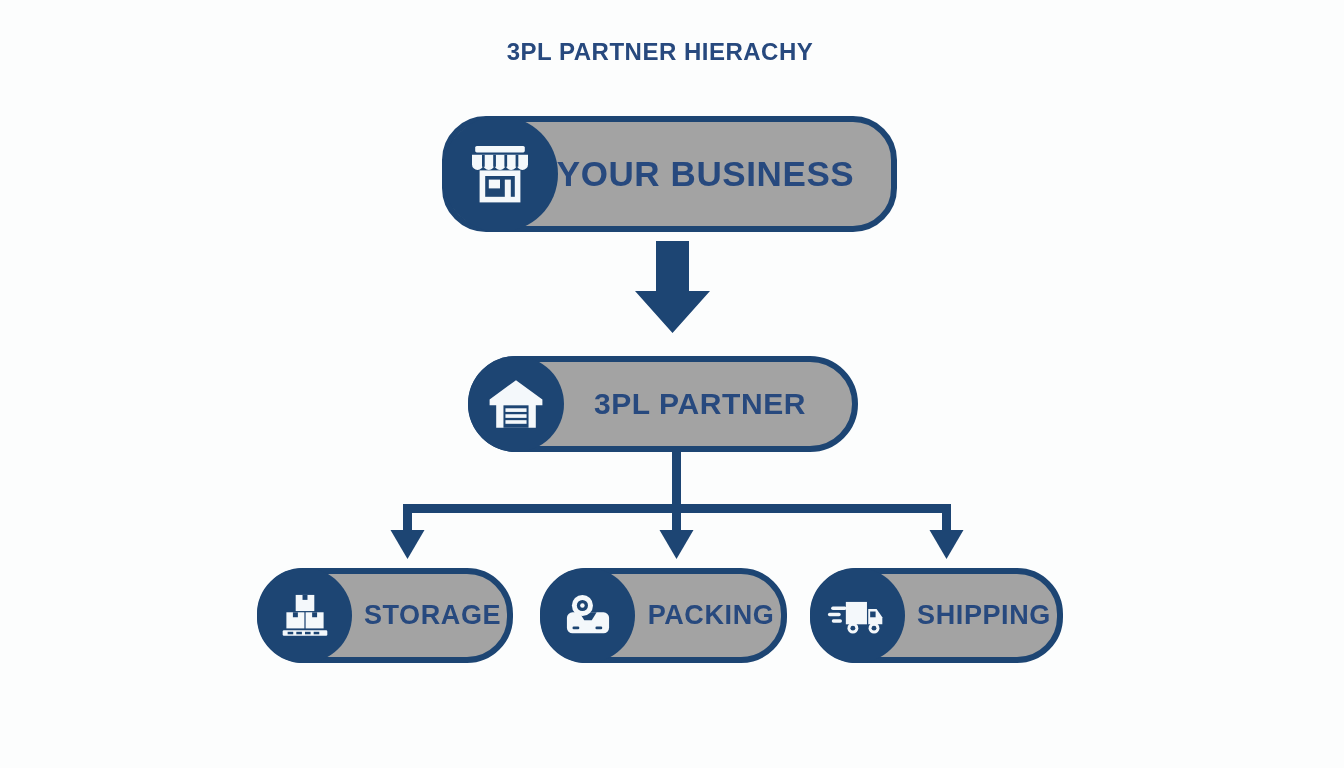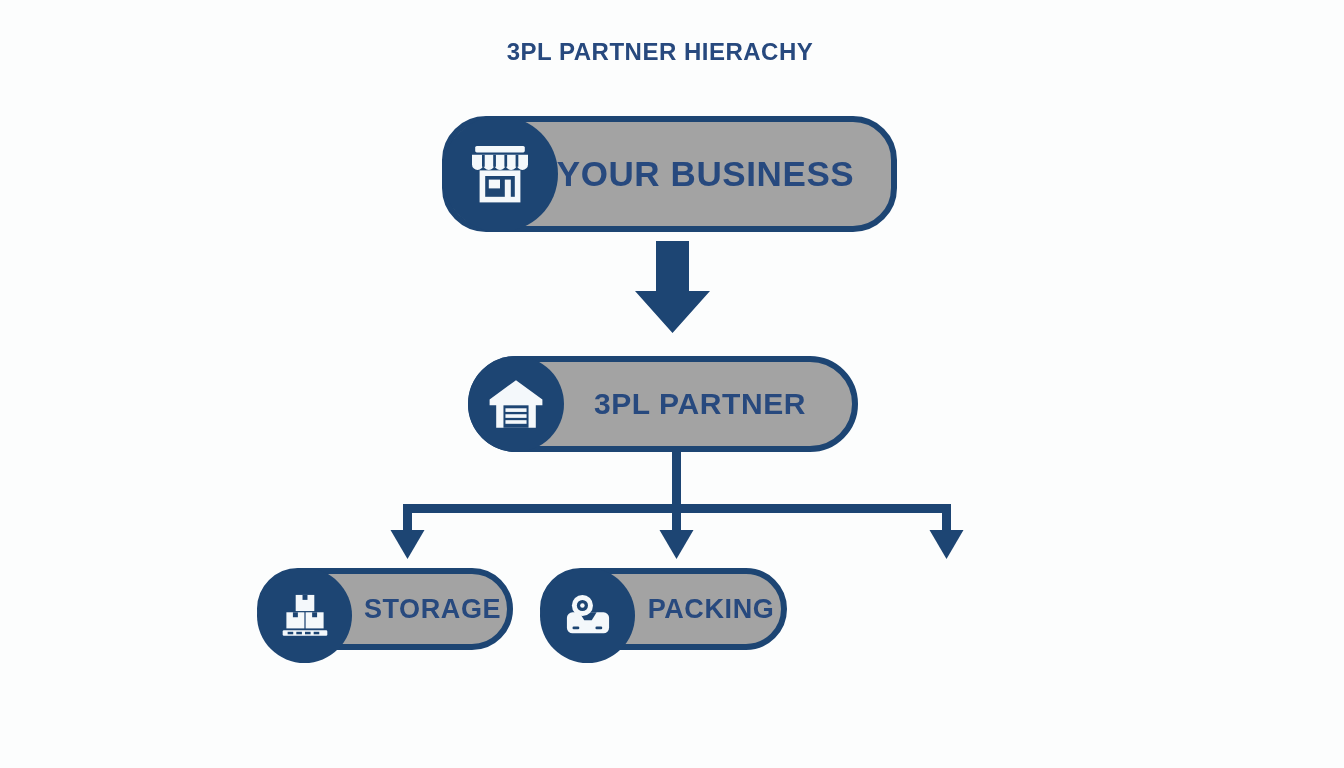--- a/index.html
+++ b/index.html
@@ -73,21 +73,21 @@
     left:468px;top:356px;width:390px;height:96px;
     border-radius:48px;
     padding-left:96px;padding-right:22px;
   }
   .node-partner .node-circle{
     left:-6px;top:-6px;width:96px;height:96px;
   }
   .node-partner .node-label{font-size:30px;}
   
   .node-child{
-    top:568px;height:82px;
+    top:568px;height:95px;
     border-radius:46px;
     padding-left:95px;
   }
   .node-child .node-circle{
     left:-6px;top:-6px;width:95px;height:95px;
   }
   .node-child .node-label{font-size:27px;}
   .node-storage{left:257px;width:256px;}
   .node-packing{left:540px;width:247px;}
   .node-shipping{left:810px;width:253px;}
@@ -178,14 +178,33 @@
         <circle cx="41" cy="33" r="17" fill="var(--icon-white)"></circle>
         <circle cx="41" cy="33" r="9" fill="var(--navy)"></circle>
         <circle cx="41" cy="33" r="3.6" fill="var(--icon-white)"></circle>
         <rect x="25" y="67" width="11" height="4.5" rx="2" fill="var(--navy)"></rect>
         <rect x="62" y="67" width="11" height="4.5" rx="2" fill="var(--navy)"></rect>
       </svg>
     </span>
     <span class="node-label">PACKING</span>
   </div>
 
+  <div class="node node-child node-shipping">
+    <span class="node-circle">
+      <svg class="icon-svg" width="64" height="64" viewBox="0 0 100 100" xmlns="http://www.w3.org/2000/svg">
+        <g fill="var(--icon-white)">
+          <rect x="8" y="35" width="24" height="5.5" rx="2.7"></rect>
+          <rect x="3" y="45" width="20" height="5.5" rx="2.7"></rect>
+          <rect x="9" y="55" width="16" height="5.5" rx="2.7"></rect>
+          <rect x="31" y="28" width="33" height="35"></rect>
+          <path d="M66,39 H79 L88,52 V63 H66 Z"></path>
+        </g>
+        <rect x="69" y="43" width="8.5" height="9" fill="var(--navy)"></rect>
+        <circle cx="42" cy="69" r="8.5" fill="var(--icon-white)"></circle>
+        <circle cx="42" cy="69" r="3.8" fill="var(--navy)"></circle>
+        <circle cx="75" cy="69" r="8.5" fill="var(--icon-white)"></circle>
+        <circle cx="75" cy="69" r="3.8" fill="var(--navy)"></circle>
+      </svg>
+    </span>
+    <span class="node-label">SHIPPING</span>
+  </div>
 
 </div>
 
 </body></html>

